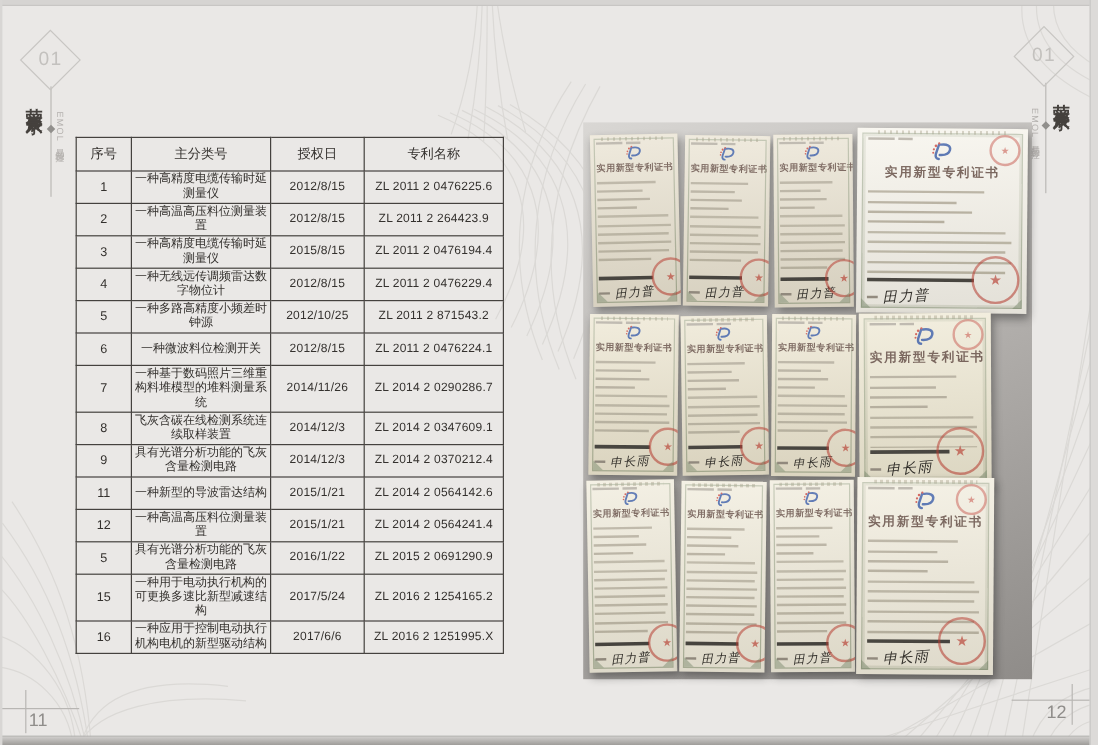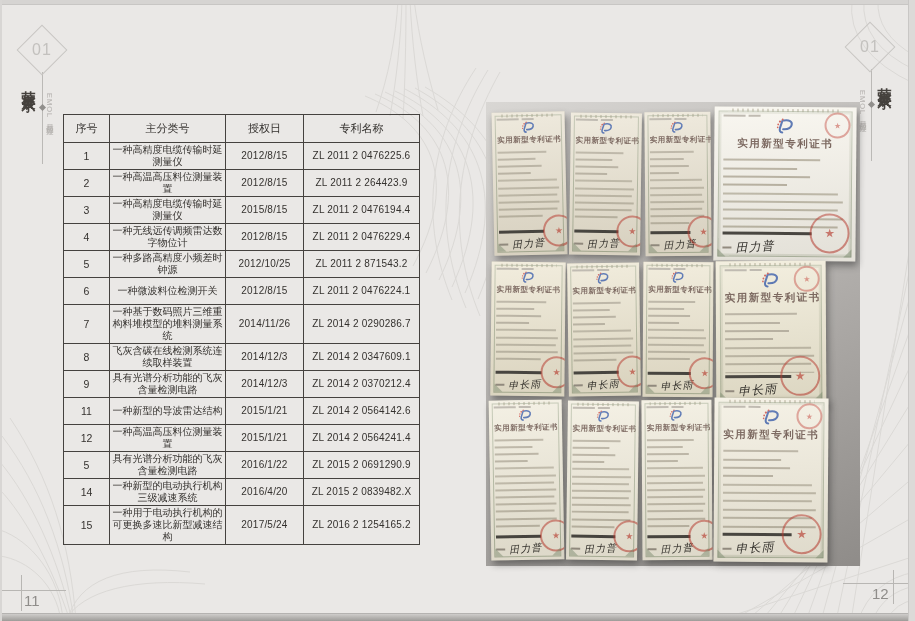--- a/index.html
+++ b/index.html
@@ -230,31 +230,31 @@
           <td class="c-date">2015/1/21</td>
           <td class="c-class">ZL 2014 2 0564241.4</td>
         </tr>
         <tr>
           <td class="c-no">5</td>
           <td class="c-name">具有光谱分析功能的飞灰含量检测电路</td>
           <td class="c-date">2016/1/22</td>
           <td class="c-class">ZL 2015 2 0691290.9</td>
         </tr>
         <tr>
-          <td class="c-no">14</td>
-          <td class="c-name">一种新型的电动执行机构三级减速系统</td>
-          <td class="c-date">2016/4/20</td>
-          <td class="c-class">ZL 2015 2 0839482.X</td>
-        </tr>
-        <tr>
           <td class="c-no">15</td>
           <td class="c-name">一种用于电动执行机构的可更换多速比新型减速结构</td>
           <td class="c-date">2017/5/24</td>
           <td class="c-class">ZL 2016 2 1254165.2</td>
         </tr>
+        <tr>
+          <td class="c-no">16</td>
+          <td class="c-name">一种应用于控制电动执行机构电机的新型驱动结构</td>
+          <td class="c-date">2017/6/6</td>
+          <td class="c-class">ZL 2016 2 1251995.X</td>
+        </tr>
       </tbody>
   </table>
 
   <div class="pnum l">11</div>
   <div class="mark h11"></div>
   <div class="mark v11"></div>
 
   <div class="badge r">
       <span>01</span>
     </div>

